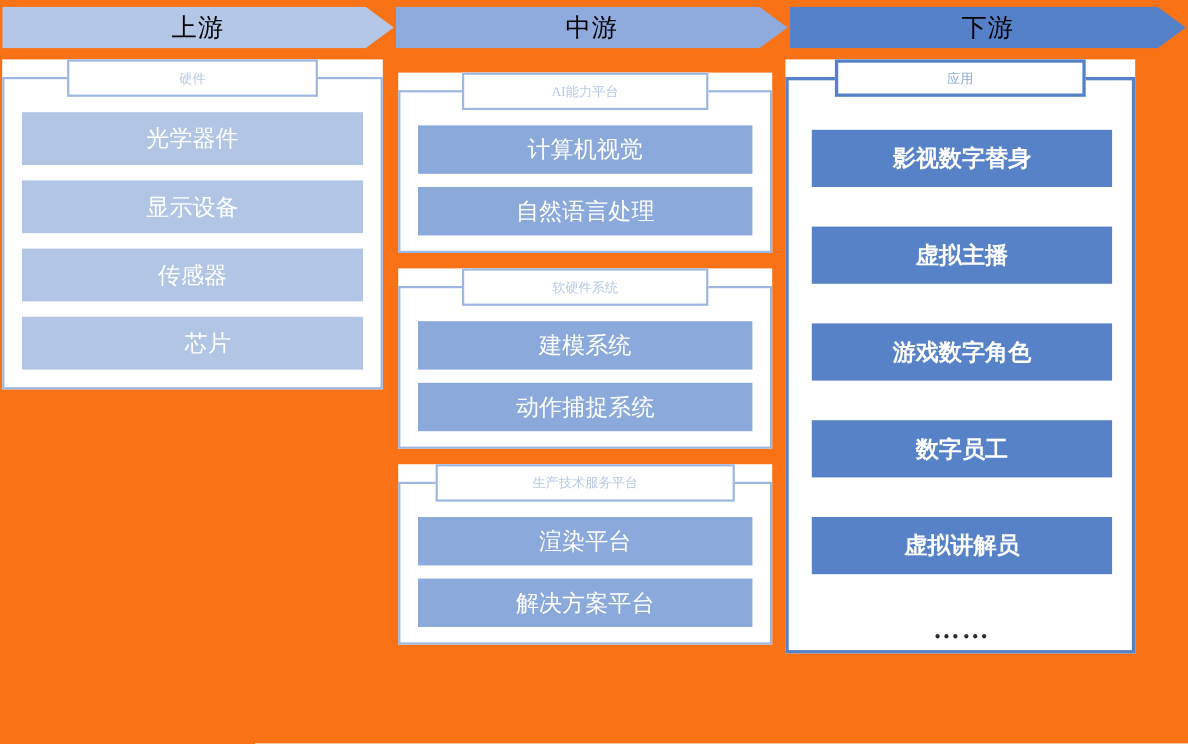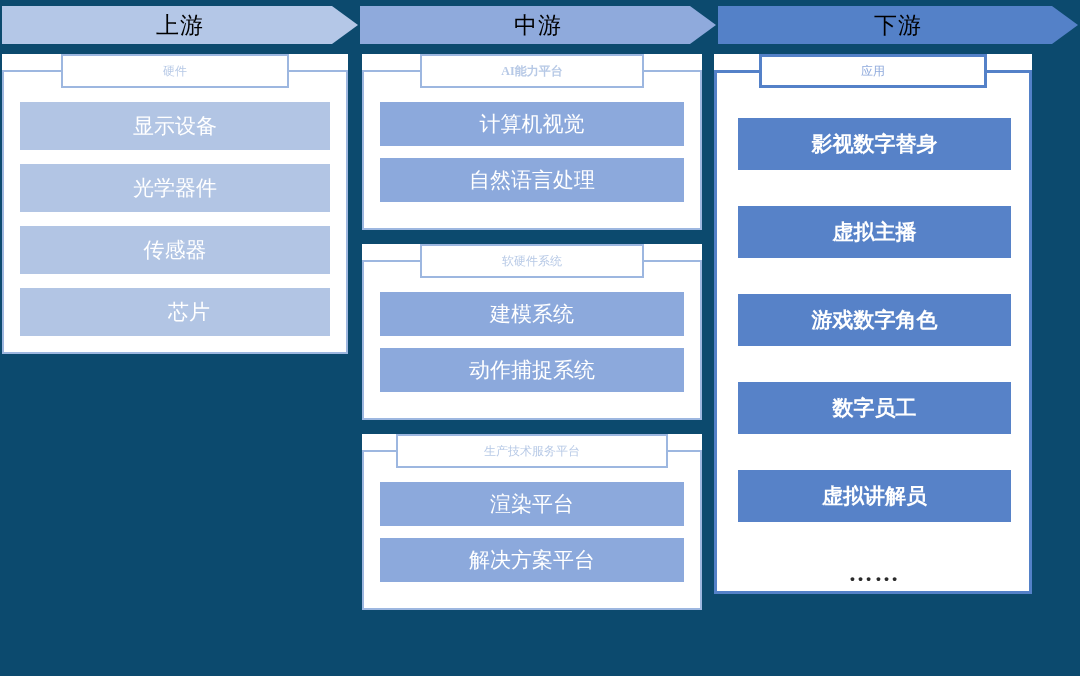--- a/index.html
+++ b/index.html
@@ -7,21 +7,21 @@
     padding: 0;
     background: #ffffff;
   }
   body {
     font-family: "Liberation Serif", "DejaVu Serif", serif;
   }
   #canvas {
     position: relative;
     width: 1080px;
     height: 676px;
-    background: #0c4a6e;
+    background: #f97316;
     overflow: hidden;
   }
 
   
   .chevron {
     position: absolute;
     top: 6px;
     height: 38px;
     display: flex;
     align-items: center;
@@ -69,21 +69,21 @@
     border: 2px solid #9db7e0;
     box-sizing: border-box;
     display: flex;
     align-items: center;
     justify-content: center;
     color: #b7c9e6;
     font-size: 12px;
     white-space: nowrap;
     z-index: 2;
   }
-  .group-title.bold { font-weight: bold; }
+  .group-title.bold { font-weight: normal; margin-top: 12px; }
   .group-body {
     position: relative;
     z-index: 1;
     padding: 14px 18px 16px 18px;
   }
 
   
   .item {
     box-sizing: border-box;
     display: flex;
@@ -93,21 +93,21 @@
     font-size: 21px;
     white-space: nowrap;
   }
 
   
   .col-up .item    { background: #b2c5e4; height: 48px; margin-bottom: 14px; }
   .col-up .item:last-child { margin-bottom: 0; padding-left: 28px; }
 
   
   .col-mid .item   { background: #8ca9dc; height: 44px; margin-bottom: 12px; }
-  .col-mid .item:last-child { margin-bottom: 12px; }
+  .col-mid .item:last-child { margin-bottom: 0; }
 
   
   .col-down .group-frame { border-color: #5481c8; border-width: 3px; }
   .col-down .group-title { border-color: #5481c8; border-width: 3px; color: #8faadc; }
   .col-down .item  { background: #5782c8; height: 52px; margin-bottom: 36px; font-weight: bold; }
 
   .ellipsis {
     text-align: center;
     color: #2b2b2b;
     font-size: 24px;
@@ -136,22 +136,22 @@
   <div class="chevron chev-down">
     <span>下游</span>
   </div>
 
   <div class="column col-up">
 
     <div class="group g-hardware">
       <div class="group-frame"></div>
       <div class="group-title">硬件</div>
       <div class="group-body">
+        <div class="item">光学器件</div>
         <div class="item">显示设备</div>
-        <div class="item">光学器件</div>
         <div class="item">传感器</div>
         <div class="item">芯片</div>
       </div>
     </div>
 
 
   </div>
 
   <div class="column col-mid">
 

